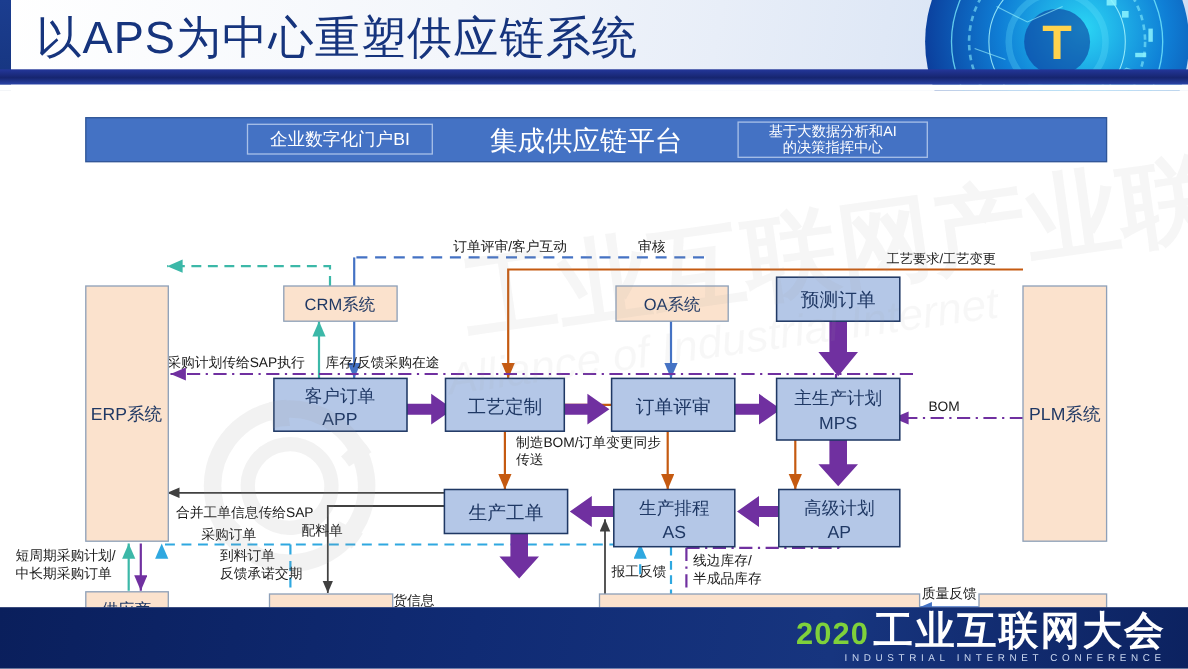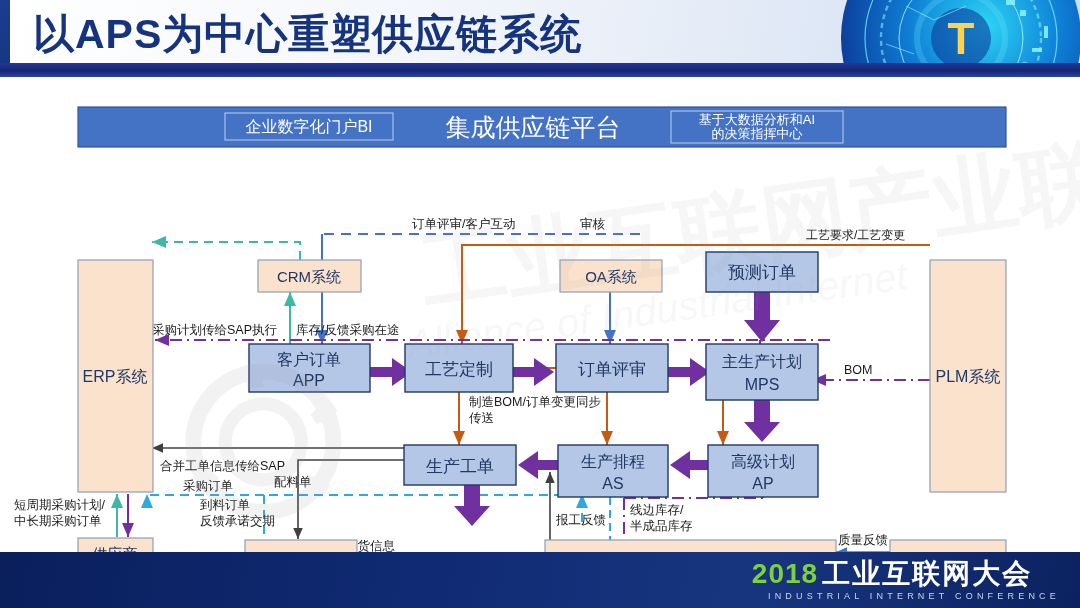--- a/index.html
+++ b/index.html
@@ -15,21 +15,21 @@
     position:absolute;left:0;top:0;width:1080px;height:82px;
     background:linear-gradient(100deg,#ffffff 0%,#f3f6fb 38%,#e8eef8 60%,#dfe8f6 74%,#cddcf2 100%);
     overflow:hidden;
   }
   .title-leftbar{
     position:absolute;left:0;top:0;width:10px;height:82px;
     background:linear-gradient(180deg,#1b3d8f 0%,#16357f 100%);
   }
   .title-text{
     position:absolute;left:33px;top:8px;
-    font-size:41px;font-weight:bold;color:#16347d;
+    font-size:41px;font-weight:normal;color:#16347d;
     letter-spacing:1px;line-height:52px;white-space:nowrap;
   }
   .title-underbar{
     position:absolute;left:0;top:63px;width:1080px;height:14px;
     background:linear-gradient(180deg,#24379a 0%,#16256f 55%,#2b44a8 100%);
   }
   .title-under-white{
     position:absolute;left:0;top:77px;width:1080px;height:5px;background:#ffffff;
   }
   .title-graphic{
@@ -51,21 +51,21 @@
   }
   .footer-logo{
     position:absolute;right:20px;top:6px;height:44px;
     display:flex;flex-direction:column;align-items:center;justify-content:center;
   }
   .fl-row{display:flex;align-items:baseline;}
   .fl-2025{
     font-size:28px;font-weight:bold;color:#7fd13b;letter-spacing:1px;line-height:30px;
   }
   .fl-cn{
-    font-size:28px;font-weight:bold;color:#ffffff;letter-spacing:2px;line-height:30px;margin-left:4px;
+    font-size:36px;font-weight:bold;color:#ffffff;letter-spacing:2px;line-height:30px;margin-left:4px;
   }
   .fl-en{
     font-size:9px;color:#c9d6ef;letter-spacing:4.2px;margin-top:2px;text-align:center;padding-left:44px;
   }
 
   
   svg text{font-family:"Liberation Sans","DejaVu Sans",sans-serif;}
 </style>
 </head>
 <body>
@@ -426,20 +426,20 @@
         <path d="M250 330 m -68 46 a 78 78 0 0 1 -10 -14 l 22 -12 a 54 54 0 0 0 7 10 z" fill="#9a9a9a"></path>
         <text x="430" y="215" font-size="86" font-weight="bold" fill="#9d9d9d" opacity=".72">工业互联网产业联盟</text>
         <text x="406" y="268" font-size="40" font-style="italic" fill="#a4a4a4" opacity=".62">Alliance of Industrial Internet</text>
       </g>
     </svg>
   </div>
 
   <div class="footer">
     <div class="footer-logo">
       <div class="fl-row">
-        <span class="fl-2025">2018</span>
+        <span class="fl-2025">2020</span>
         <span class="fl-cn">工业互联网大会</span>
       </div>
       <div class="fl-en">INDUSTRIAL INTERNET CONFERENCE</div>
     </div>
   </div>
 
 </div>
 
 </body></html>

